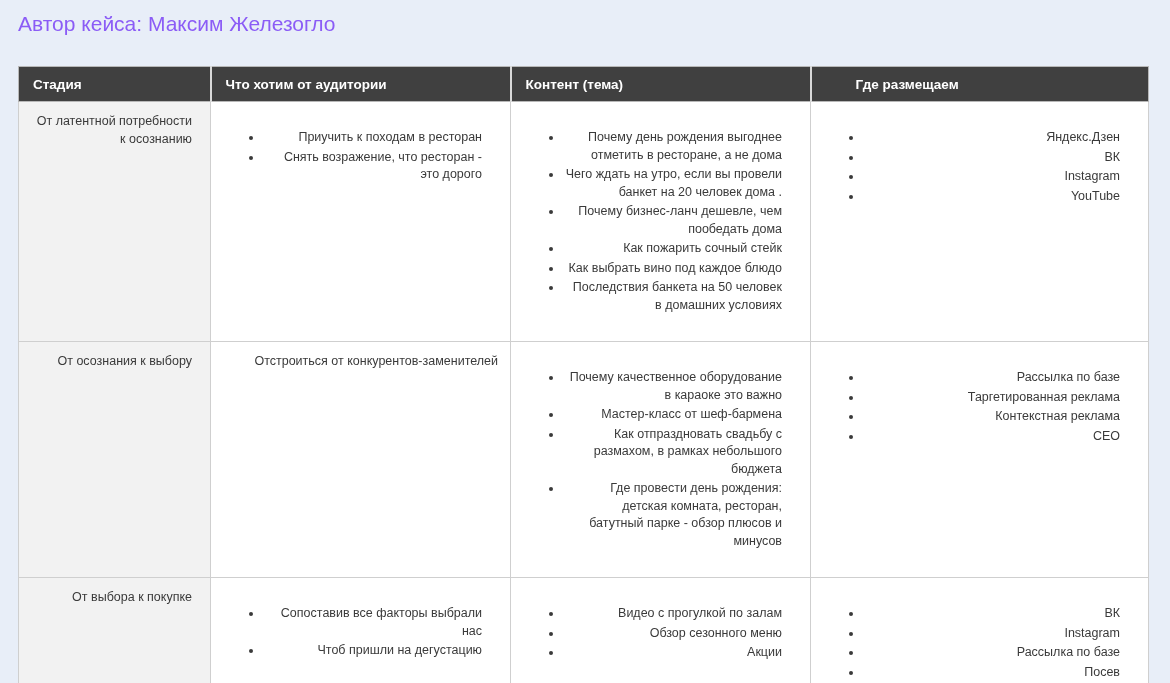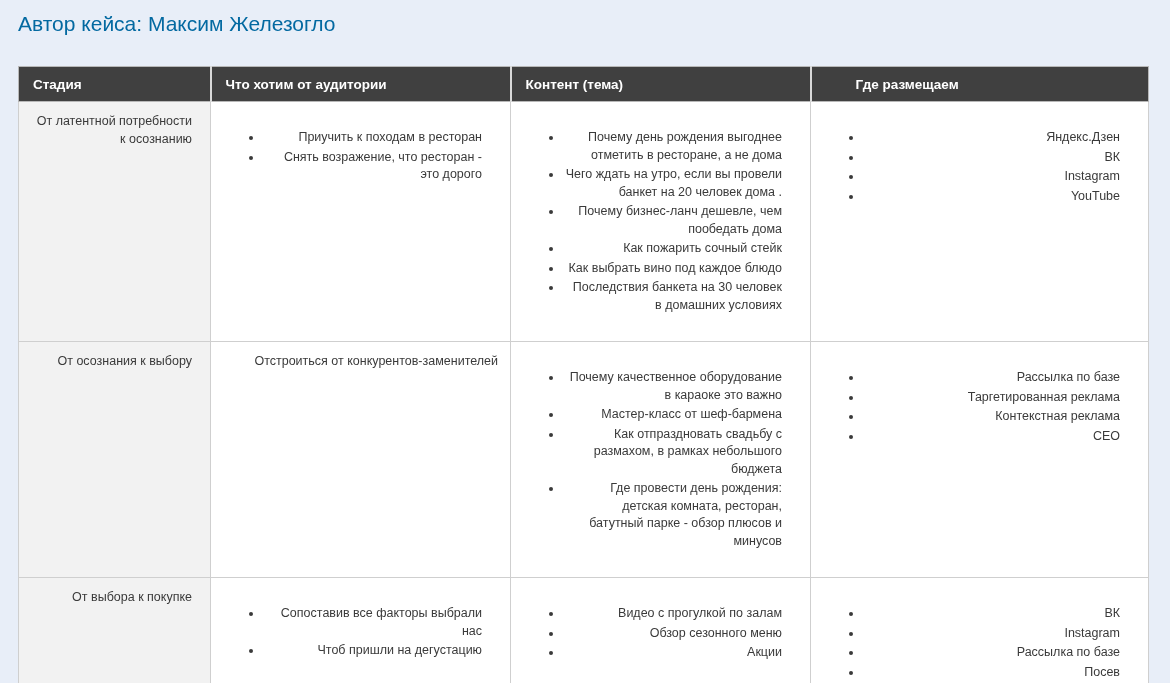--- a/index.html
+++ b/index.html
@@ -23,21 +23,21 @@
     font-size: 29px;
     font-weight: 700;
     color: #173a5c;
     letter-spacing: 0.2px;
   }
   .doc-subtitle {
     margin: 0;
     padding-top: 12px;
     font-size: 21px;
     font-weight: 400;
-    color: #0369a1;
+    color: #8b5cf6;
   }
   table.plan {
     margin-top: 30px;
     border-collapse: collapse;
     table-layout: fixed;
     width: 1130px;
     background: #ffffff;
     border: 1px solid #b8b8b8;
   }
   col.c-stage   { width: 192px; }
@@ -113,21 +113,21 @@
               <li>Снять возражение,  что ресторан - это дорого</li>
             </ul>
           </td>
           <td>
             <ul>
               <li>Почему день рождения выгоднее отметить в ресторане, а не дома</li>
               <li>Чего ждать на утро, если вы провели банкет на 20 человек дома .</li>
               <li>Почему бизнес-ланч дешевле, чем пообедать дома</li>
               <li>Как пожарить сочный стейк</li>
               <li>Как выбрать вино под каждое блюдо</li>
-              <li>Последствия банкета на 30 человек в домашних условиях</li>
+              <li>Последствия банкета на 50 человек в домашних условиях</li>
             </ul>
           </td>
           <td>
             <ul>
               <li>Яндекс.Дзен</li>
               <li>ВК</li>
               <li>Instagram</li>
               <li>YouTube</li>
             </ul>
           </td>

